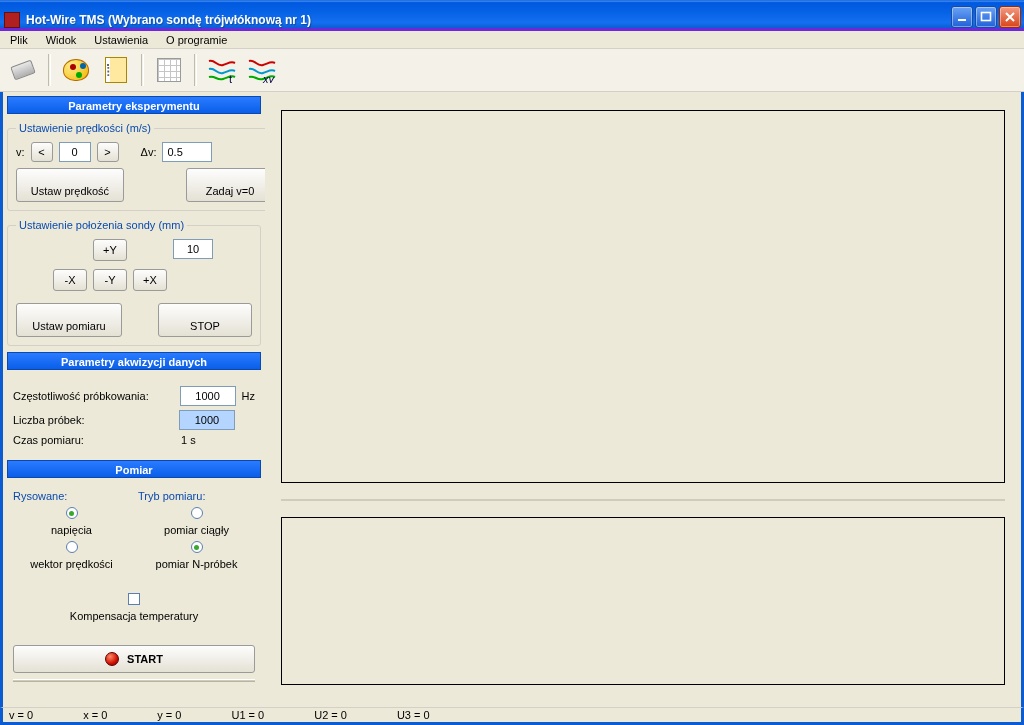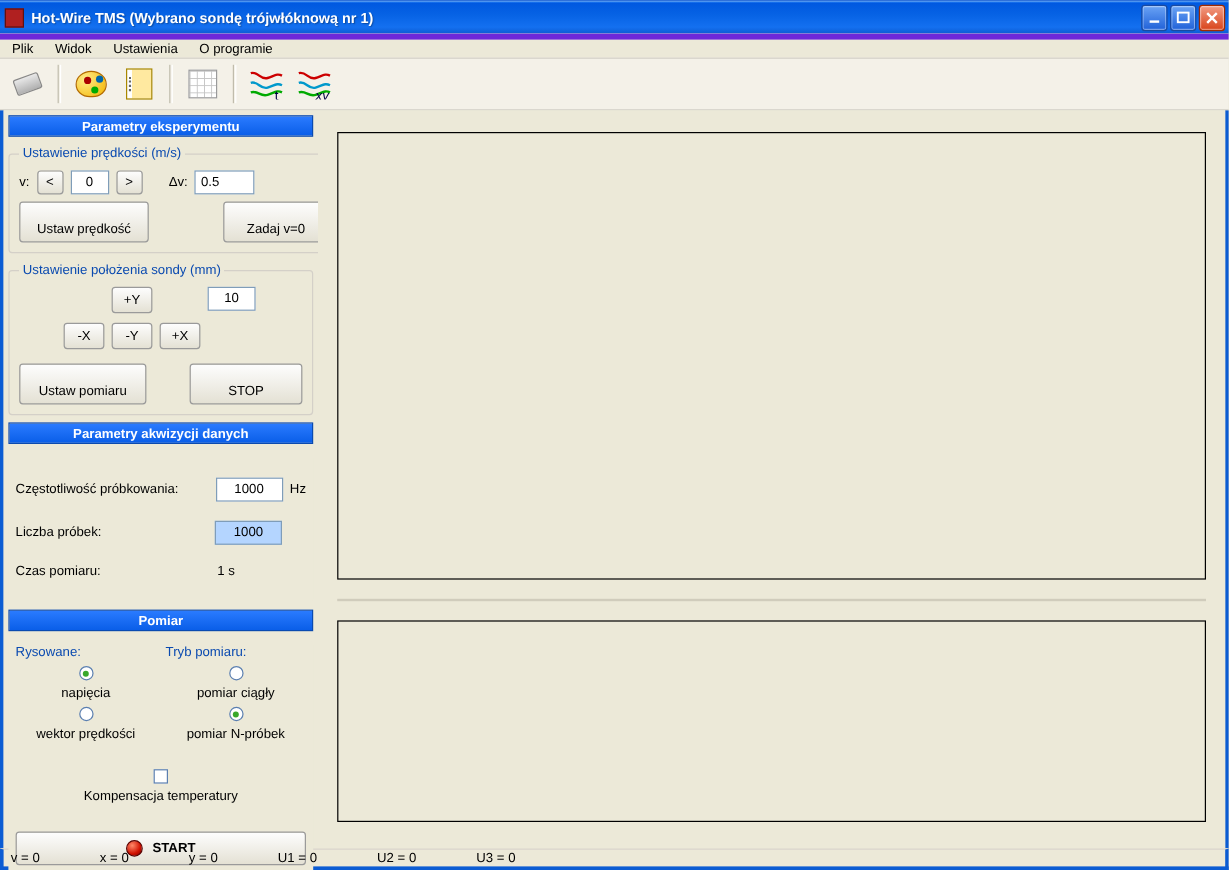--- a/index.html
+++ b/index.html
@@ -2,41 +2,41 @@
 <html><head>
 <meta charset="utf-8">
 <style>
   * { box-sizing: border-box; margin: 0; padding: 0; font-family: Tahoma, sans-serif; font-size: 11px; }
   body { background: #ece9d8; width: 1024px; height: 725px; overflow: hidden; }
 
   
   .titlebar {
     height: 28px;
     background: linear-gradient(to bottom, #3a95ff 0%, #0058e0 6%, #0662e4 40%, #1470f0 80%, #0b5cd3 100%);
-    display: flex; align-items: center; justify-content: space-between;
+    display: flex; align-items: flex-end; justify-content: space-between;
     padding: 0 3px 0 4px; color: #fff;
     border-top: 1px solid #2d6fd9;
   }
   .titlebar-left { display: flex; align-items: center; gap: 6px; }
   .titlebar-text { font-weight: bold; font-size: 12px; color: #fff; text-shadow: 1px 1px 1px rgba(0,0,0,.3); }
   .title-appicon { width: 16px; height: 16px; background: #b02020; border: 1px solid #601010; }
   .win-btns { display: flex; gap: 2px; }
   .win-btn {
     width: 22px; height: 22px; border-radius: 3px;
     display: flex; align-items: center; justify-content: center;
     color: #fff; font-weight: bold;
     box-shadow: inset 0 0 0 1px rgba(255,255,255,.4);
   }
   .win-min, .win-max { background: linear-gradient(to bottom, #6aa3f5, #2061d8); border: 1px solid #1a4aa0; }
   .win-close { background: linear-gradient(to bottom, #f29b83, #d8441a); border: 1px solid #a02a00; }
 
   
   .menubar {
     height: 20px; background: #ece9d8; display: flex; align-items: center;
-    padding: 0 6px; gap: 10px; border-top:5px solid #6d28d9;
+    padding: 0 6px; gap: 10px; border-top:3px solid #6d28d9;
   }
   .menuitem { padding: 2px 4px; color: #000; }
 
   
   .toolbar {
     height: 44px; background: #f4f1e8; border-top: 1px solid #d4d0c8; border-bottom: 1px solid #d4d0c8;
     display: flex; align-items: center; padding: 2px 6px; gap: 6px;
   }
   .tool-sep { width: 3px; height: 32px; border-left: 1px solid #c0bcac; border-right:1px solid #fff; margin: 0 2px; }
   .tool-ico { width: 34px; height: 34px; display: flex; align-items: center; justify-content: center; }
@@ -80,21 +80,21 @@
   .btn.wide { width: 108px; }
   .btn.wide2 { width: 88px; margin-left: 44px; }
 
   .btn-row { display:flex; gap:18px; margin-top:4px; }
 
   
   .joggrid { display:grid; grid-template-columns: repeat(3, 34px) 42px; grid-template-rows: 24px 24px; gap:6px; justify-content:center; }
   .jogbtn { height:22px; border:1px solid #9a9a9a; background:linear-gradient(#fdfdfd,#e4e1d4); border-radius:3px; }
   .offset-row { display:flex; gap:30px; justify-content:space-between; margin-top:10px; }
 
-  .kv { display:flex; align-items:center; justify-content:space-between; margin:16px 0; }
+  .kv { display:flex; align-items:center; justify-content:space-between; margin:4px 0; }
   .kv .input { width:56px; }
   .selected-input { background:#b4d5ff; }
 
   .pomiar-cols { display:flex; gap:8px; }
   .pomiar-col { flex:1; }
   .pomiar-col .hdr { color:#0a4ab0; margin-bottom:4px; }
   .radio-row { display:flex; align-items:center; gap:5px; margin:5px 0;flex-direction:column; }
   .radio { width:12px; height:12px; border:1px solid #5b7fb0; border-radius:50%; background:#fff; display:inline-flex; align-items:center; justify-content:center; }
   .radio.checked:after{ content:""; width:5px; height:5px; border-radius:50%; background:#39a82c; }
   .chk { width:12px; height:12px; border:1px solid #5b7fb0; background:#fff; display:inline-block; }

